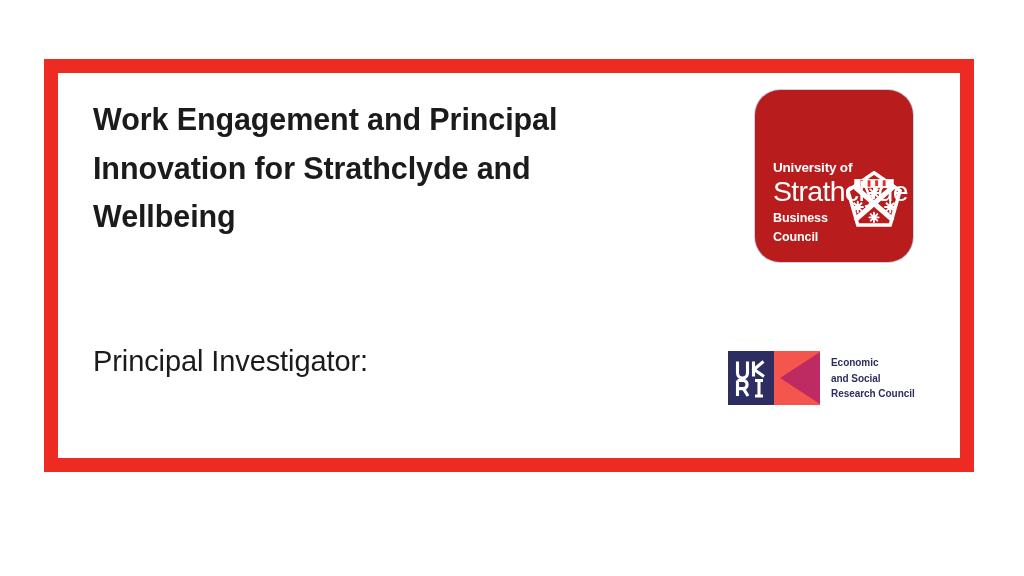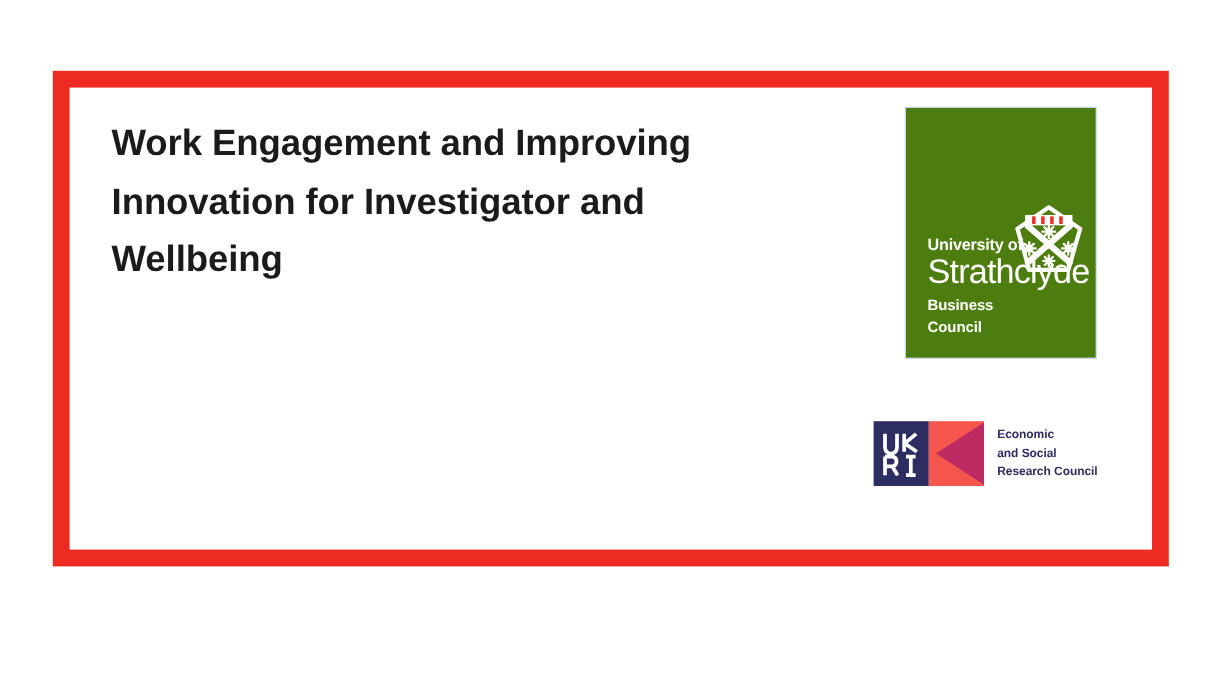--- a/index.html
+++ b/index.html
@@ -64,24 +64,25 @@
     letter-spacing: -0.1px;
     white-space: nowrap;
   }
 
   
   #strathclyde-logo {
     position: absolute;
     left: 755px;
     top: 90px;
     width: 158px;
-    height: 208px;
-    background: #4d7c0f;
+    height: 172px;
+    background: #b91c1c;
     box-shadow: 0 0 0 1px rgba(150,175,205,0.55);
     overflow: hidden;
+    border-radius: 25px;
   }
   #strath-crest {
     position: absolute;
     right: 10px;
     top: 81px;
     width: 58px;
     height: 58px;
   }
   #strath-text {
     position: absolute;
@@ -171,26 +172,27 @@
   }
 </style>
 </head>
 <body>
 
 <div id="slide-canvas">
 
   <div id="slide-frame"></div>
 
   <div id="title-block">
-    <div class="title-line">Work Engagement and Improving</div>
-    <div class="title-line">Innovation for Investigator and</div>
+    <div class="title-line">Work Engagement and Principal</div>
+    <div class="title-line">Innovation for Strathclyde and</div>
     <div class="title-line">Wellbeing</div>
   </div>
 
   <div id="subtitle-block">
+    <div class="subtitle-line">Principal Investigator:</div>
   </div>
 
   <div id="strathclyde-logo">
 
     <svg id="strath-crest" viewBox="0 0 100 100">
 
       <path d="M50 3 L95 34 L78 93 L22 93 L5 34 Z" fill="none" stroke="#ffffff" stroke-width="6"></path>
 
       <path d="M20 30 L80 82 M80 30 L20 82" stroke="#ffffff" stroke-width="9" stroke-linecap="round"></path>
 

